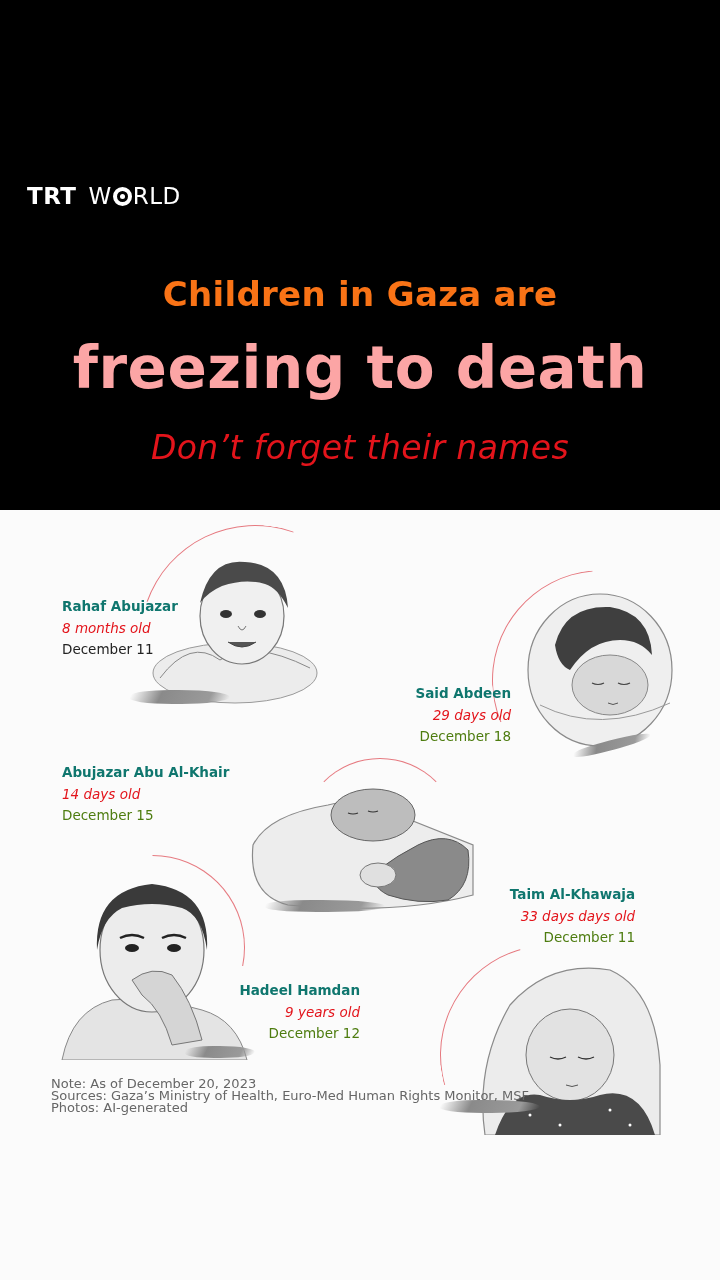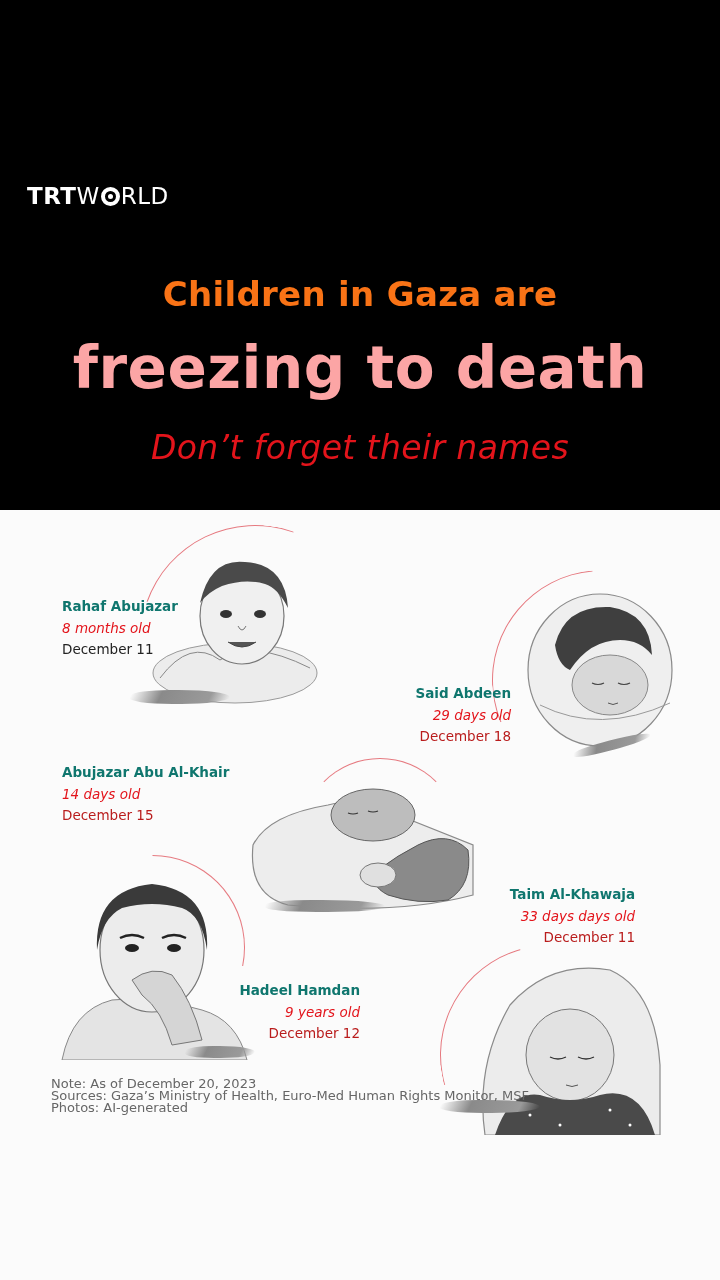--- a/index.html
+++ b/index.html
@@ -1,40 +1,40 @@
 <!DOCTYPE html>
 <html><head>
 <meta charset="utf-8">
 <style>
   * { margin: 0; padding: 0; box-sizing: border-box; }
   html, body { width: 720px; height: 1280px; overflow: hidden; background: #fbfbfb; }
   body { font-family: "DejaVu Sans", "Liberation Sans", sans-serif; position: relative; }
 
   .header { position: absolute; left: 0; top: 0; width: 720px; height: 510px; background: #000; }
   .logo { position: absolute; left: 27px; top: 182px; height: 28px; display: flex; align-items: center;
-          color: #fff; font-weight: bold; font-size: 23px; letter-spacing: 0.5px; font-family: "DejaVu Sans", sans-serif; }
+          color: #fff; font-weight: bold; font-size: 23px; letter-spacing: 0.5px; font-family: "DejaVu Sans", sans-serif; gap: 12px; }
   .logo .trt { font-weight: bold; }
   .logo .world { font-weight: normal; display: flex; align-items: center; }
   .logo .o-ring { display: inline-block; width: 19px; height: 19px; border-radius: 50%; border: 4px solid #fff;
                   position: relative; margin: 0 1px; }
   .logo .o-ring::after { content: ""; position: absolute; left: 3px; top: 3px; width: 5px; height: 5px; border-radius: 50%; background: #fff; }
 
   .headline-1 { position: absolute; left: 0; width: 720px; top: 274px; text-align: center; color: #f97316;
                 font-size: 34px; font-weight: bold; letter-spacing: 0.3px; }
   .headline-2 { position: absolute; left: 0; width: 720px; top: 334px; text-align: center; color: #fca5a5;
                 font-size: 58px; font-weight: bold; letter-spacing: 0.5px; }
   .subhead { position: absolute; left: 0; width: 720px; top: 428px; text-align: center; color: #e3141b;
              font-size: 33px; font-style: italic; font-weight: normal; letter-spacing: 0.4px; }
 
   .content { position: absolute; left: 0; top: 510px; width: 720px; height: 770px; background: #fbfbfb; }
 
   .label { position: absolute; font-size: 13.5px; line-height: 21.5px; }
   .label .name { font-weight: bold; color: #0f766e; font-size: 13.5px; }
   .label .age { color: #e3141b; font-style: italic; }
-  .label .date { color: #b91c1c; }
+  .label .date { color: #4d7c0f; }
   .label.dark .date { color: #222; }
   .label.right { text-align: right; }
   .arc { position: absolute; border-radius: 50%; border: 1.4px solid transparent; }
 
   .sketch { position: absolute; }
   .smear { position: absolute; background: linear-gradient(90deg, rgba(120,120,120,0.0), #8a8a8a 30%, #9a9a9a 80%, rgba(150,150,150,0)); border-radius: 40% 60% 50% 50%; transform: skewX(-25deg); }
 
   .notes { position: absolute; left: 51px; top: 1078px; font-size: 13px; line-height: 12px; color: #666; }
 </style>
 </head>

